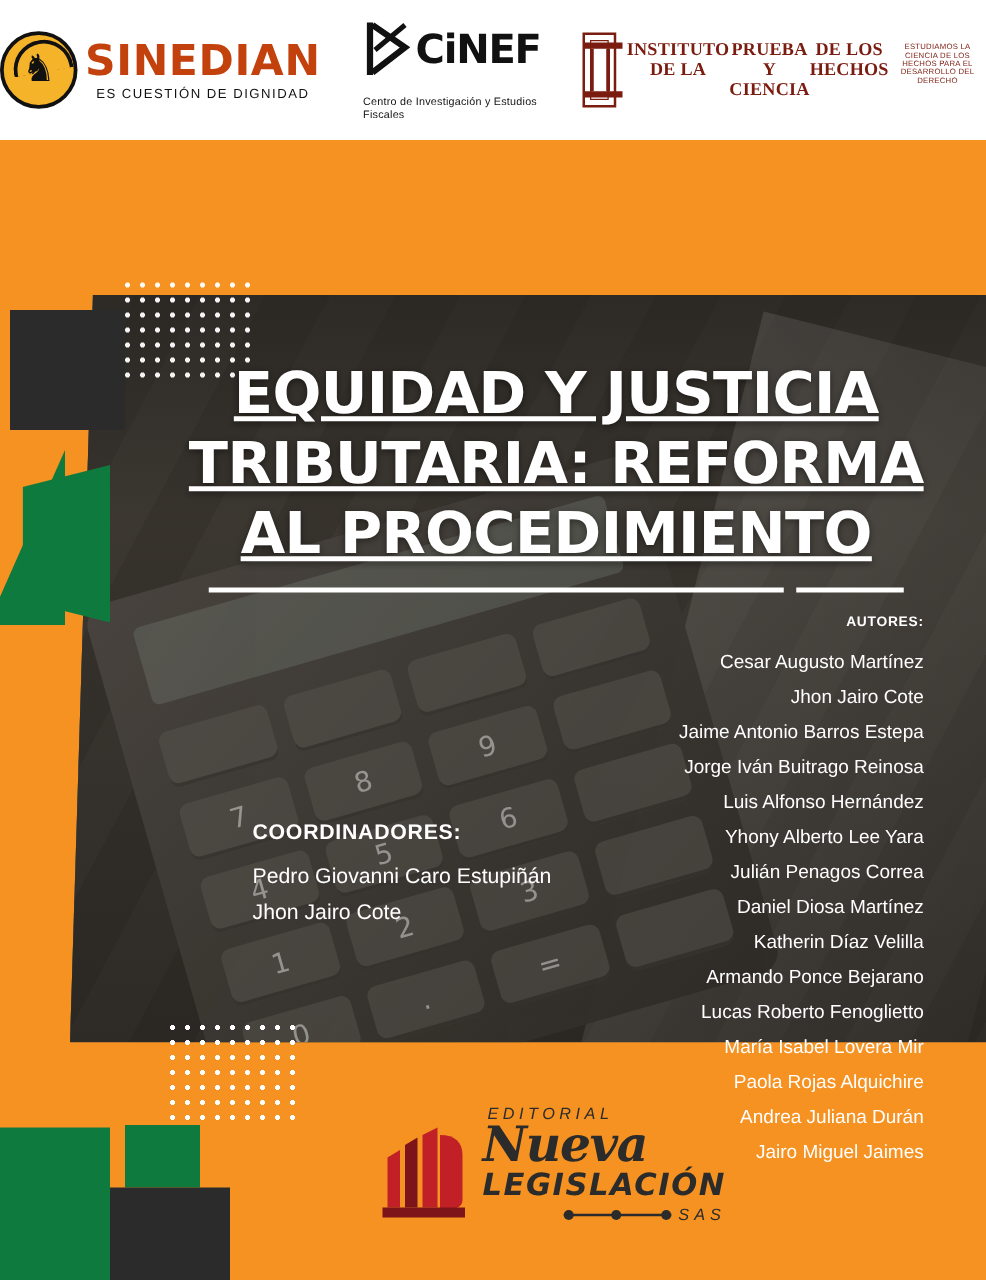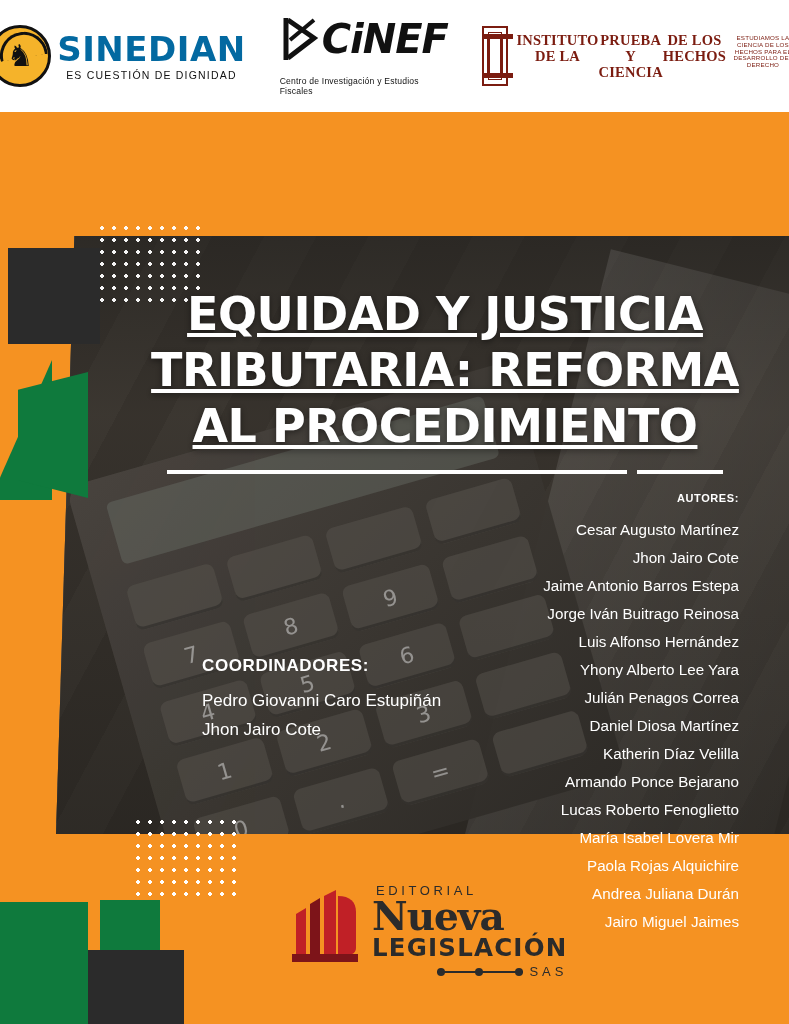--- a/index.html
+++ b/index.html
@@ -42,38 +42,37 @@
     position: absolute; top: 4px; left: 6px;
     width: 48px; height: 26px;
     border: 3px solid #111;
     border-bottom: none;
     border-radius: 26px 26px 0 0;
     transform: rotate(-10deg);
   }
   .sine-text { display: flex; flex-direction: column; line-height: 1; }
   .sine-name {
     font-size: 34px; font-weight: bold; letter-spacing: 0.5px;
-    color: #0369a1; font-family: "DejaVu Sans", sans-serif;
+    color: #c2410c; font-family: "DejaVu Sans", sans-serif;
   }
   .sine-tag {
     font-size: 10.5px; letter-spacing: 1.2px; color: #111;
     margin-top: 4px; text-align: center;
   }
 
   .logo-cinef { display: flex; flex-direction: column; align-items: flex-start; }
   .cinef-row { display: flex; align-items: center; gap: 2px; }
   .cinef-mark {
     width: 40px; height: 46px;
     position: relative;
   }
   .cinef-name {
-    font-size: 40px; font-weight: bold; color: #111;
+    font-size: 32px; font-weight: bold; color: #111;
     letter-spacing: -1px; line-height: 1;
     font-family: "DejaVu Sans", sans-serif;
-    font-style: italic;
   }
   .cinef-sub {
     font-size: 8.6px; color: #111; margin-top: 14px; letter-spacing: 0.2px;
   }
 
   .logo-instituto { display: flex; align-items: center; gap: 8px; }
   .inst-seal {
     width: 56px; height: 60px;
     border: 2px solid #7b1c10;
     position: relative;
@@ -257,23 +256,23 @@
     font-size: 17px; font-weight: bold; letter-spacing: .6px;
     margin-bottom: 10px;
   }
   .coordinators li {
     list-style: none; font-size: 17px; line-height: 1.72;
   }
 
   
   .publisher {
     position: absolute;
-    left: 286px; bottom: 46px;
+    left: 300px; bottom: 46px;
     z-index: 7;
-    display: flex; align-items: flex-start; gap: 8px;
+    display: flex; align-items: flex-end; gap: 8px; font-style: italic;
   }
   .pub-mark {
     width: 78px; height: 82px; position: relative;
   }
   .pub-text { display: flex; flex-direction: column; line-height: 1; }
   .pub-editorial {
     font-size: 13px; letter-spacing: 3.6px; color: #2b2b2b;
     margin-left: 4px; margin-bottom: 1px;
   }
   .pub-nueva {

